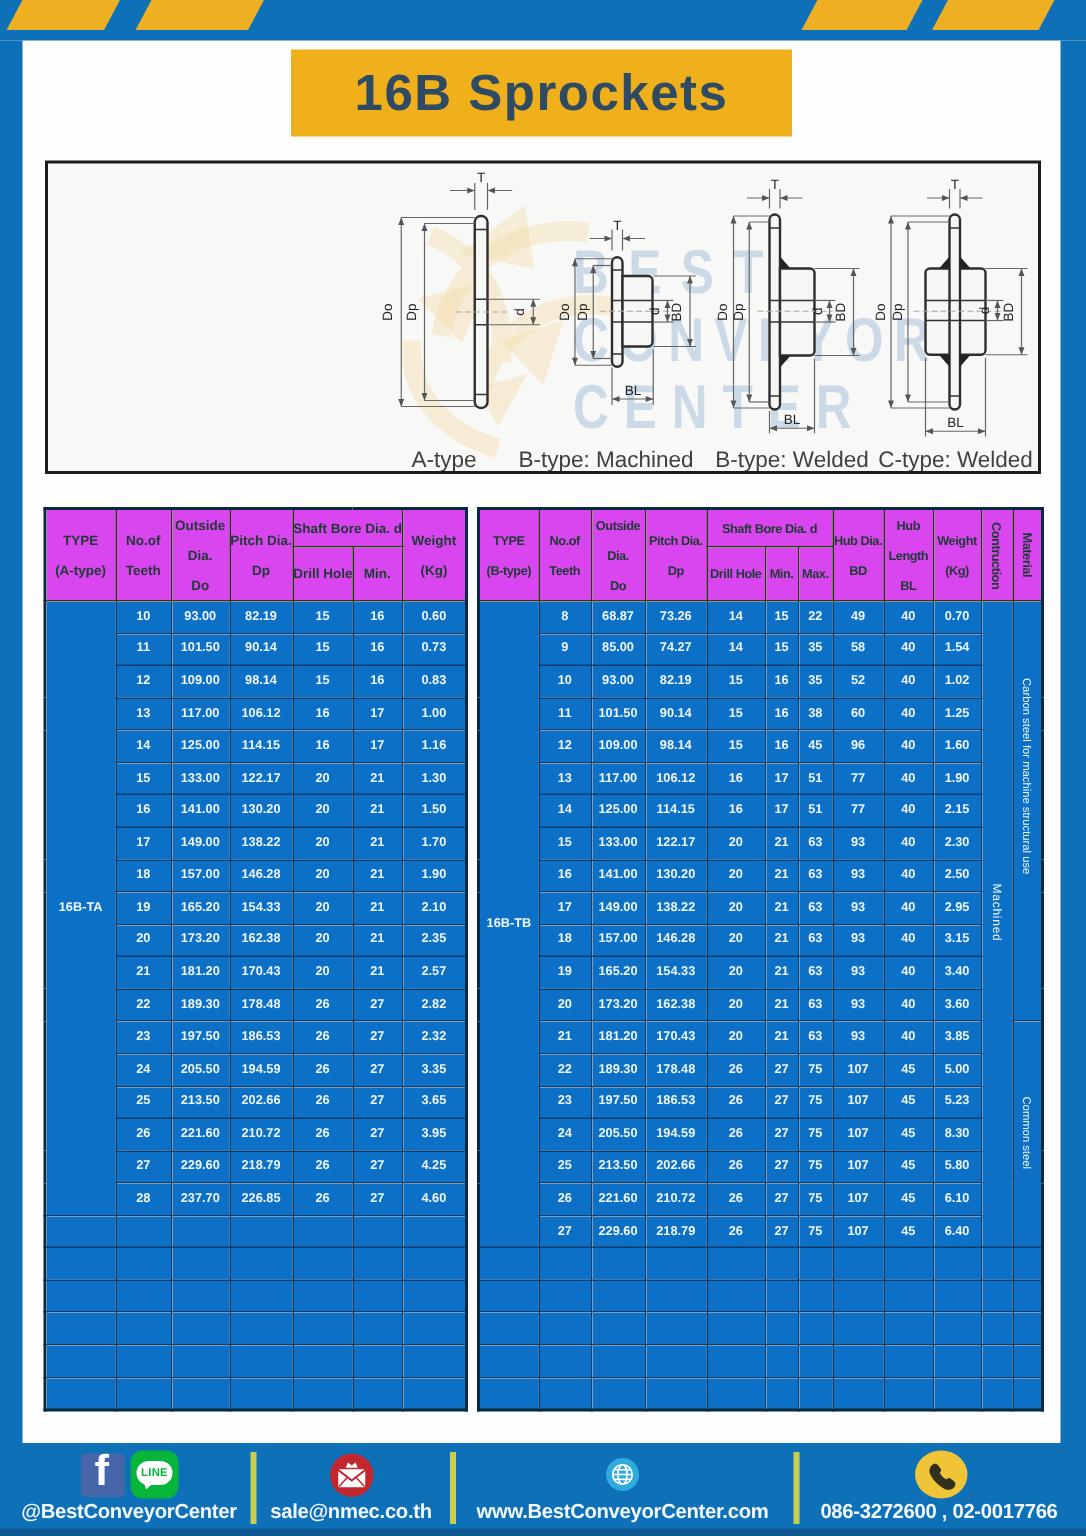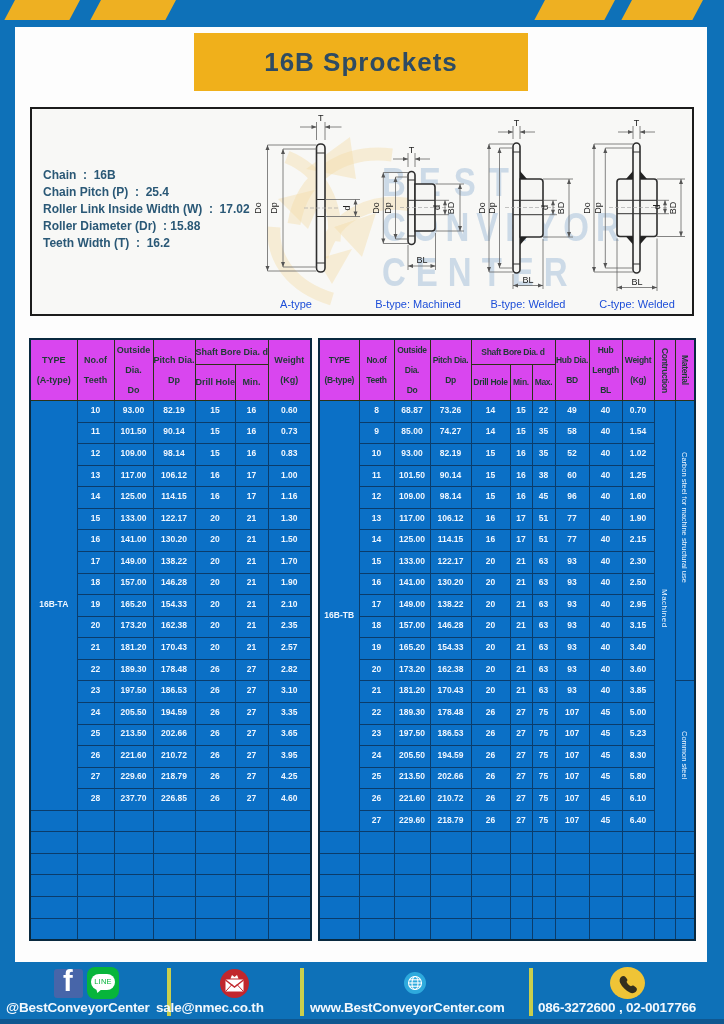--- a/index.html
+++ b/index.html
@@ -14,28 +14,28 @@
 .rt .hd { font-size:8.5px; letter-spacing:-0.3px; }
 .h1 { height:25px; }
 .h2 { height:36px; }
 .bd { background:#0b70c6; color:#eef6ff; font-size:8.5px; font-weight:bold;
   border:1.6px solid #0b3c6b; padding-bottom:3px; }
 .dr { height:21.55px; }
 .vt { writing-mode:vertical-rl; letter-spacing:0.5px; }
 .vtw { writing-mode:vertical-rl; letter-spacing:0.5px; font-weight:normal; font-size:8px; }
 .sm { font-size:7.5px; letter-spacing:0 !important; }
 .specs { color:#2a5876; font-weight:bold; font-size:12px; line-height:17px; }
-.cap { position:absolute; color:#1d4ed8; font-size:11px; top:189px; text-align:center; }
+.cap { position:absolute; color:#404040; font-size:15px; top:189px; text-align:center; }
 .dl { stroke:#666; stroke-width:0.8; }
 .dl2 { stroke:#333; stroke-width:1; }
 .cl { stroke:#aaa; stroke-width:0.7; stroke-dasharray:4 2; }
 .pl { fill:#f6f6f4; stroke:#2e2e2e; stroke-width:1.6; }
 .dt { font-size:9px; fill:#222; font-family:"Liberation Sans",sans-serif; }
 .ftxt { position:absolute; color:#f2f8fd; font-weight:bold; font-size:13.5px;
-  top:1000px; text-align:left; letter-spacing:-0.2px; white-space:nowrap; }
+  top:1000px; text-align:center; letter-spacing:-0.2px; white-space:nowrap; }
 .fdiv { position:absolute; width:3.5px; top:968px; height:48px; background:#c9cf4c; }
 .wmt { position:absolute; color:rgba(150,182,212,0.45); font-weight:bold;
   letter-spacing:6px; font-size:33px; transform:scaleY(1.25); transform-origin:top left; }
 </style>
 </head>
 <body>
 
 <div class="abs" style="left:0;top:0;width:724px;height:27px;background:#0e71b8;overflow:hidden">
 
   <div class="abs" style="left:15px;top:0;width:65px;height:19.5px;background:#eeb022;transform:skewX(-28deg);transform-origin:top left"></div>
@@ -48,21 +48,21 @@
 </div>
 
 <div class="abs" style="left:0;top:27px;width:15px;height:997px;background:#0e71b8"></div>
 
 <div class="abs" style="left:707px;top:27px;width:17px;height:997px;background:#0e71b8"></div>
 
 <div class="abs" style="left:0;top:962px;width:724px;height:62px;background:#0e71b8"></div>
 
 <div class="abs" style="left:194px;top:33px;width:334px;height:58px;background:#f0b01b;
   display:flex;align-items:center;justify-content:center">
-  <span style="font-size:26px;font-weight:bold;color:#2e4b63;letter-spacing:1px">16B Sprockets</span>
+  <span style="font-size:34px;font-weight:bold;color:#2e4b63;letter-spacing:1px">16B Sprockets</span>
 </div>
 
 <div class="abs" style="left:30px;top:107px;width:664px;height:209px;background:#f8f8f6;border:2px solid #1c1c1c;overflow:hidden">
 
   <svg class="abs" width="664" height="209" style="left:0;top:0">
     <g fill="none" stroke="#f4dda9" stroke-width="13" opacity="0.42">
       <path d="M 262 115 C 270 66 312 40 360 46"></path>
       <path d="M 290 148 C 302 104 344 86 388 98"></path>
       <path d="M 255 48 C 290 62 306 96 302 132"></path>
       <path d="M 300 190 C 260 178 240 150 242 118"></path>
@@ -74,27 +74,20 @@
       <path d="M 285 150 L 320 140 L 300 175 Z"></path>
     </g>
   </svg>
 
   <div class="wmt" style="left:350px;top:49px;letter-spacing:13px">BEST</div>
 
   <div class="wmt" style="left:350px;top:94px;letter-spacing:7px">CONVEYOR</div>
 
   <div class="wmt" style="left:350px;top:139px;letter-spacing:10px">CENTER</div>
 
-  <div class="abs specs" style="left:11px;top:58px">
-    Chain&nbsp; :&nbsp; 16B<br>
-    Chain Pitch (P)&nbsp; :&nbsp; 25.4<br>
-    Roller Link Inside Width (W)&nbsp; :&nbsp; 17.02<br>
-    Roller Diameter (Dr)&nbsp; : 15.88<br>
-    Teeth Width (T)&nbsp; :&nbsp; 16.2
-  </div>
   <svg width="664" height="209" style="position:absolute;left:0;top:0">
 
 <g>
 <rect x="284.5" y="35" width="8.5" height="128" rx="4" class="pl"></rect>
 <line x1="284.5" y1="44" x2="293" y2="44" class="dl2"></line>
 <line x1="284.5" y1="154" x2="293" y2="154" class="dl2"></line>
 <line x1="284.5" y1="90.5" x2="293" y2="90.5" class="dl2"></line>
 <line x1="284.5" y1="107.5" x2="293" y2="107.5" class="dl2"></line>
 <line x1="272" y1="99" x2="306" y2="99" class="cl"></line>
 <line x1="284.5" y1="31" x2="284.5" y2="13" class="dl"></line>
@@ -241,21 +234,21 @@
 <line x1="585" y1="129.5" x2="585" y2="182" class="dl"></line>
 <line x1="625" y1="129.5" x2="625" y2="182" class="dl"></line>
 <line x1="585" y1="178.5" x2="625" y2="178.5" class="dl"></line>
         <path d="M585 178.5 l5 -2 l0 4 z M625 178.5 l-5 -2 l0 4 z" fill="#555"></path>
 <text x="605" y="175.5" class="dt" text-anchor="middle">BL</text>
 </g>
 </svg>
 
   <div class="cap" style="left:214px;width:100px">A-type</div>
 
-  <div class="cap" style="left:306px;width:160px">B-type: Machined</div>
+  <div class="cap" style="left:292px;width:160px">B-type: Machined</div>
 
   <div class="cap" style="left:426px;width:140px">B-type: Welded</div>
 
   <div class="cap" style="left:535px;width:140px">C-type: Welded</div>
 </div>
 
 <table class="tbl" style="left:29px;top:338px;width:281px;height:603px">
 <colgroup>
       <col style="width:47px">
       <col style="width:37px">
@@ -382,21 +375,21 @@
         <td class="bd">26</td>
         <td class="bd">27</td>
         <td class="bd">2.82</td>
       </tr>
 <tr class="dr">
         <td class="bd">23</td>
         <td class="bd">197.50</td>
         <td class="bd">186.53</td>
         <td class="bd">26</td>
         <td class="bd">27</td>
-        <td class="bd">3.10</td>
+        <td class="bd">2.32</td>
       </tr>
 <tr class="dr">
         <td class="bd">24</td>
         <td class="bd">205.50</td>
         <td class="bd">194.59</td>
         <td class="bd">26</td>
         <td class="bd">27</td>
         <td class="bd">3.35</td>
       </tr>
 <tr class="dr">
@@ -818,21 +811,21 @@
 </tbody>
   </table>
 
 <div class="abs" style="left:54px;top:969px;width:29px;height:29px;background:#4765a9;border-radius:3px;overflow:hidden">
   <span style="position:absolute;left:9px;top:-4px;color:#fff;font-size:29px;font-weight:bold">f</span>
 </div>
 
 <div class="abs" style="left:87px;top:967px;width:32px;height:32px;background:#07b53b;border-radius:8px">
   <div style="position:absolute;left:4px;top:7px;width:24px;height:16px;background:#fff;border-radius:8px"></div>
   <div style="position:absolute;left:9px;top:21px;width:7px;height:5px;background:#fff;clip-path:polygon(0 0,100% 0,20% 100%)"></div>
-  <div style="position:absolute;left:4px;top:7px;width:24px;height:16px;color:#07b53b;font-size:7.5px;font-weight:normal;text-align:center;line-height:16px;letter-spacing:0.2px">LINE</div>
+  <div style="position:absolute;left:4px;top:7px;width:24px;height:16px;color:#07b53b;font-size:7.5px;font-weight:bold;text-align:center;line-height:16px;letter-spacing:0.2px">LINE</div>
 </div>
 
 <div class="ftxt" style="left:6px;width:160px">@BestConveyorCenter</div>
 
 <div class="fdiv" style="left:167px"></div>
 
 <div class="abs" style="left:220px;top:969px;width:29px;height:29px">
   <svg width="29" height="29">
     <circle cx="14.5" cy="14.5" r="14.5" fill="#c1272d"></circle>
     <rect x="5.5" y="10.5" width="18" height="12" rx="1" fill="#fff"></rect>

